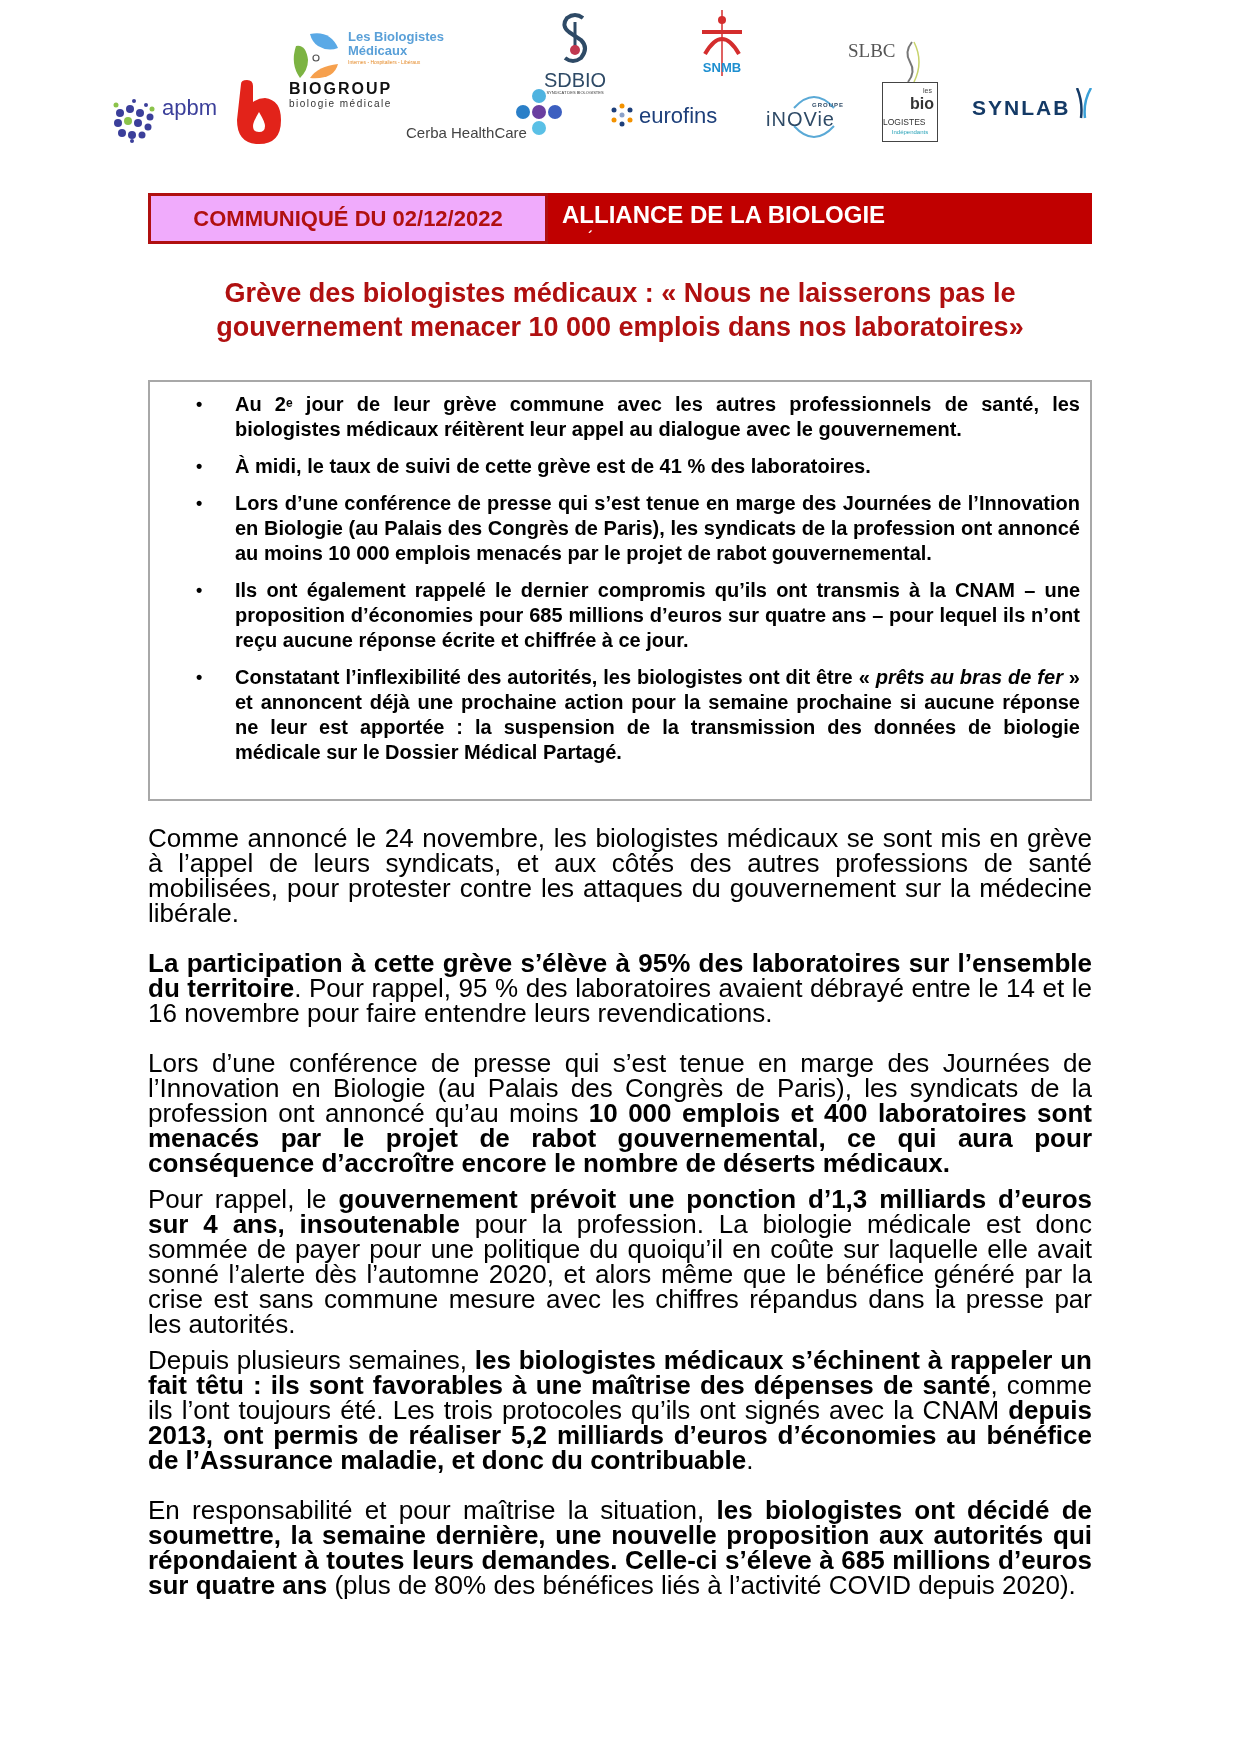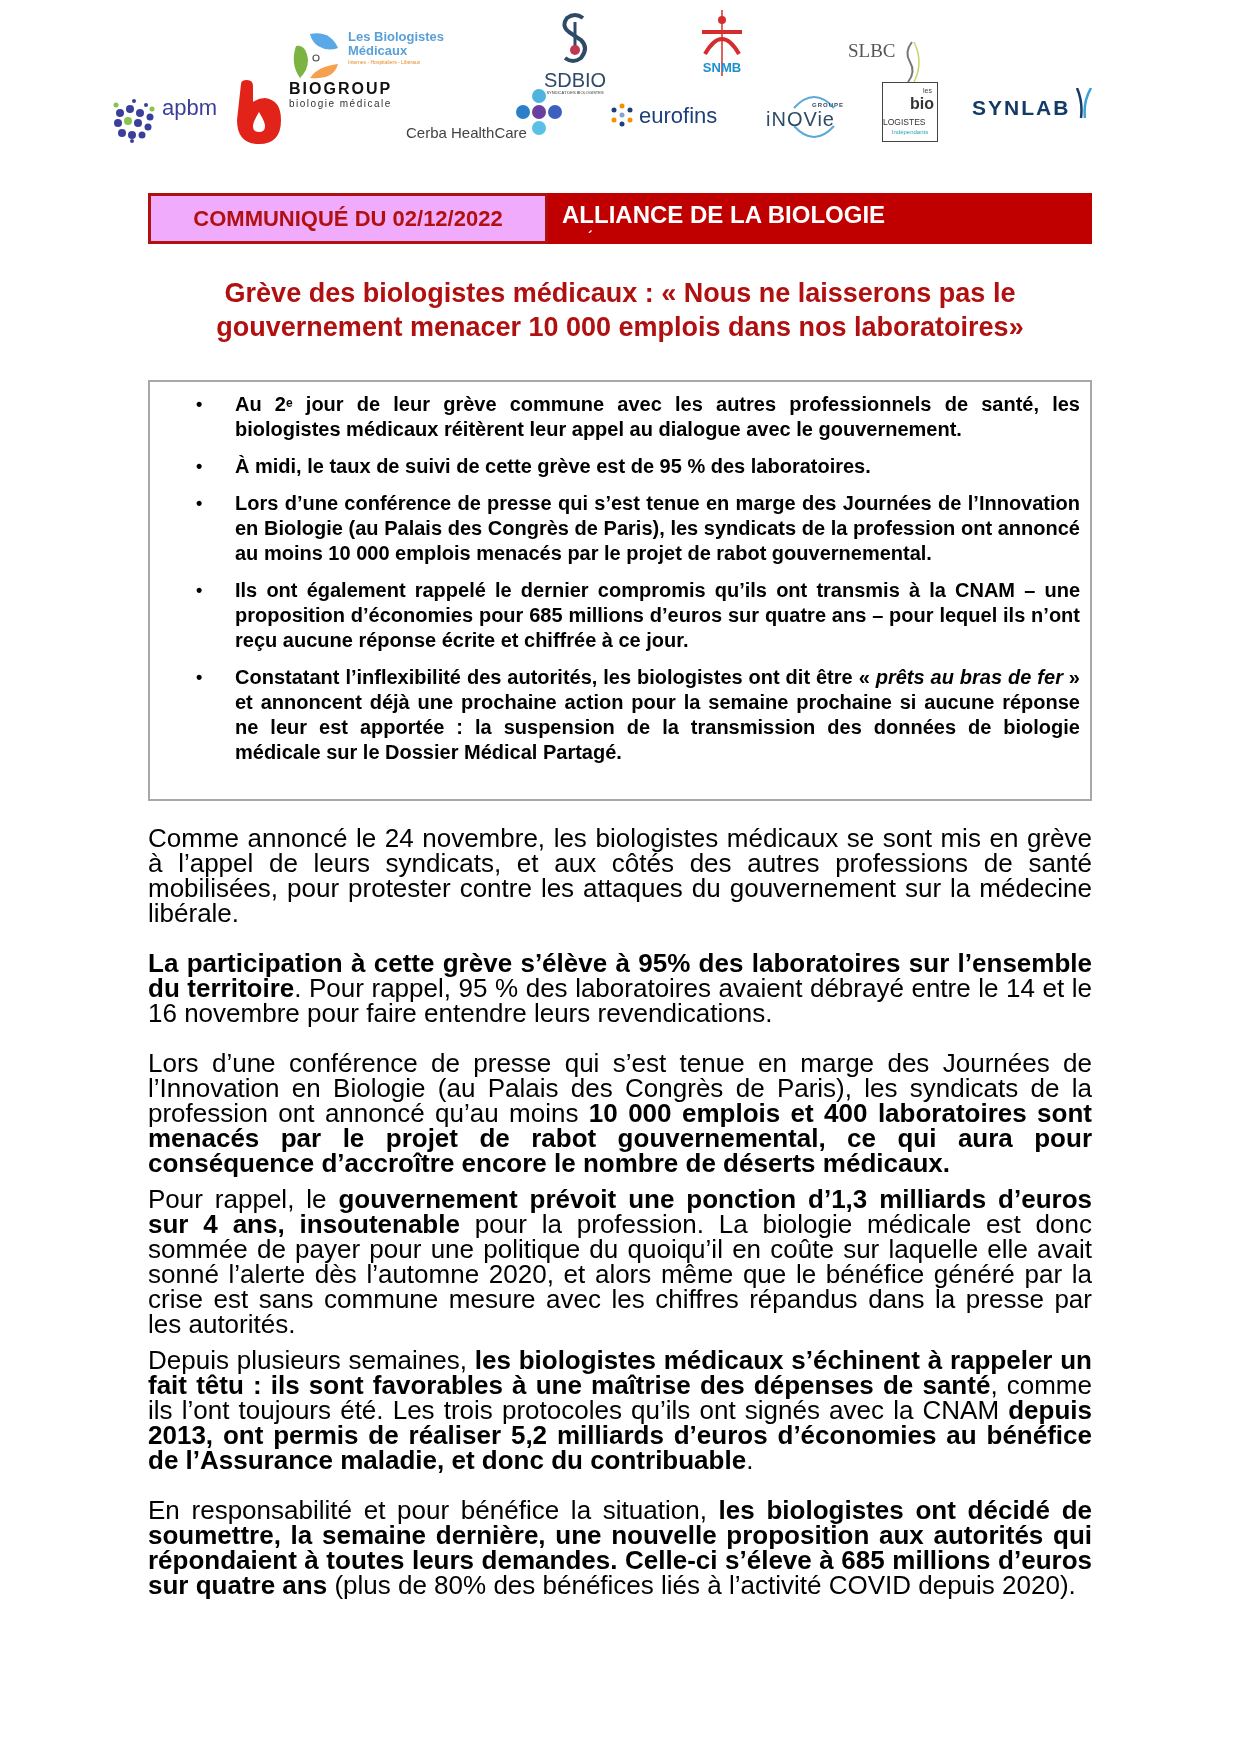--- a/index.html
+++ b/index.html
@@ -169,21 +169,21 @@
 </div>
 
 <div class="box">
   <ul class="bullets">
     <li>
       <span class="dot">•</span>
       <span>Au 2</span><sup>e</sup><span> jour de leur grève commune avec les autres professionnels de santé, les biologistes médicaux réitèrent leur appel au dialogue avec le gouvernement.</span>
     </li>
     <li>
       <span class="dot">•</span>
-      <span>À midi, le taux de suivi de cette grève est de 95 % des laboratoires.</span>
+      <span>À midi, le taux de suivi de cette grève est de 41 % des laboratoires.</span>
     </li>
     <li>
       <span class="dot">•</span>
       <span>Lors d’une conférence de presse qui s’est tenue en marge des Journées de l’Innovation en Biologie (au Palais des Congrès de Paris), les syndicats de la profession ont annoncé au moins 10 000 emplois menacés par le projet de rabot gouvernemental.</span>
     </li>
     <li>
       <span class="dot">•</span>
       <span>Ils ont également rappelé le dernier compromis qu’ils ont transmis à la CNAM – une proposition d’économies pour 685 millions d’euros sur quatre ans – pour lequel ils n’ont reçu aucune réponse écrite et chiffrée à ce jour.</span>
     </li>
     <li>
@@ -192,14 +192,14 @@
     </li>
   </ul>
 </div>
 
 <div class="body">
   <p style="margin-bottom:25px;">Comme annoncé le 24 novembre, les biologistes médicaux se sont mis en grève à l’appel de leurs syndicats, et aux côtés des autres professions de santé mobilisées, pour protester contre les attaques du gouvernement sur la médecine libérale.</p>
   <p style="margin-bottom:25px;"><b>La participation à cette grève s’élève à 95% des laboratoires sur l’ensemble du territoire</b><span>. Pour rappel, 95 % des laboratoires avaient débrayé entre le 14 et le 16 novembre pour faire entendre leurs revendications.</span></p>
   <p style="margin-bottom:11px;"><span>Lors d’une conférence de presse qui s’est tenue en marge des Journées de l’Innovation en Biologie (au Palais des Congrès de Paris), les syndicats de la profession ont annoncé qu’au moins </span><b>10 000 emplois et 400 laboratoires sont menacés par le projet de rabot gouvernemental, ce qui aura pour conséquence d’accroître encore le nombre de déserts médicaux.</b></p>
   <p style="margin-bottom:11px;"><span>Pour rappel, le </span><b>gouvernement prévoit une ponction d’1,3 milliards d’euros sur 4 ans, insoutenable</b><span> pour la profession. La biologie médicale est donc sommée de payer pour une politique du quoiqu’il en coûte sur laquelle elle avait sonné l’alerte dès l’automne 2020, et alors même que le bénéfice généré par la crise est sans commune mesure avec les chiffres répandus dans la presse par les autorités.</span></p>
   <p style="margin-bottom:25px;"><span>Depuis plusieurs semaines, </span><b>les biologistes médicaux s’échinent à rappeler un fait têtu : ils sont favorables à une maîtrise des dépenses de santé</b><span>, comme ils l’ont toujours été. Les trois protocoles qu’ils ont signés avec la CNAM </span><b>depuis 2013, ont permis de réaliser 5,2 milliards d’euros d’économies au bénéfice de l’Assurance maladie, et donc du contribuable</b><span>.</span></p>
-  <p><span>En responsabilité et pour bénéfice la situation, </span><b>les biologistes ont décidé de soumettre, la semaine dernière, une nouvelle proposition aux autorités qui répondaient à toutes leurs demandes. Celle-ci s’éleve à 685 millions d’euros sur quatre ans</b><span> (plus de 80% des bénéfices liés à l’activité COVID depuis 2020).</span></p>
+  <p><span>En responsabilité et pour maîtrise la situation, </span><b>les biologistes ont décidé de soumettre, la semaine dernière, une nouvelle proposition aux autorités qui répondaient à toutes leurs demandes. Celle-ci s’éleve à 685 millions d’euros sur quatre ans</b><span> (plus de 80% des bénéfices liés à l’activité COVID depuis 2020).</span></p>
 </div>
 
 </body></html>

